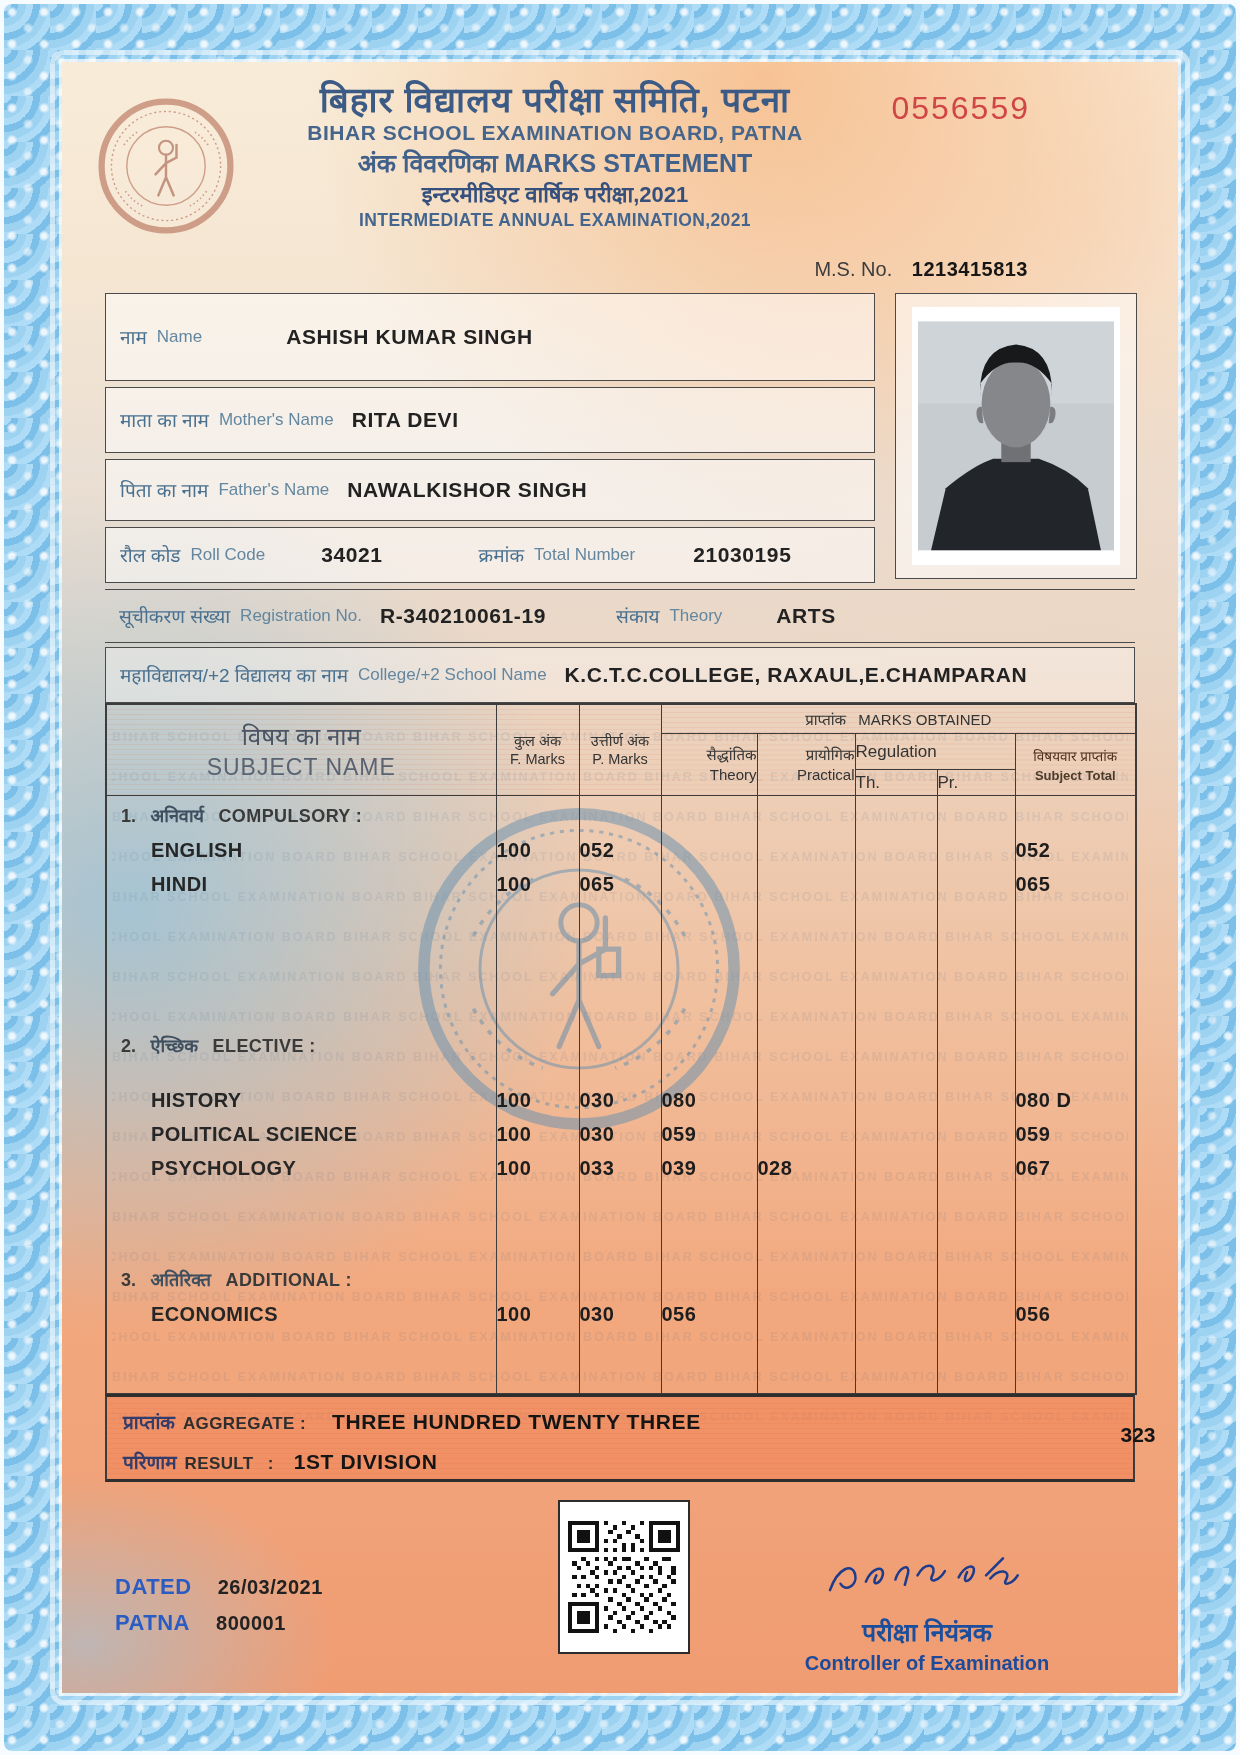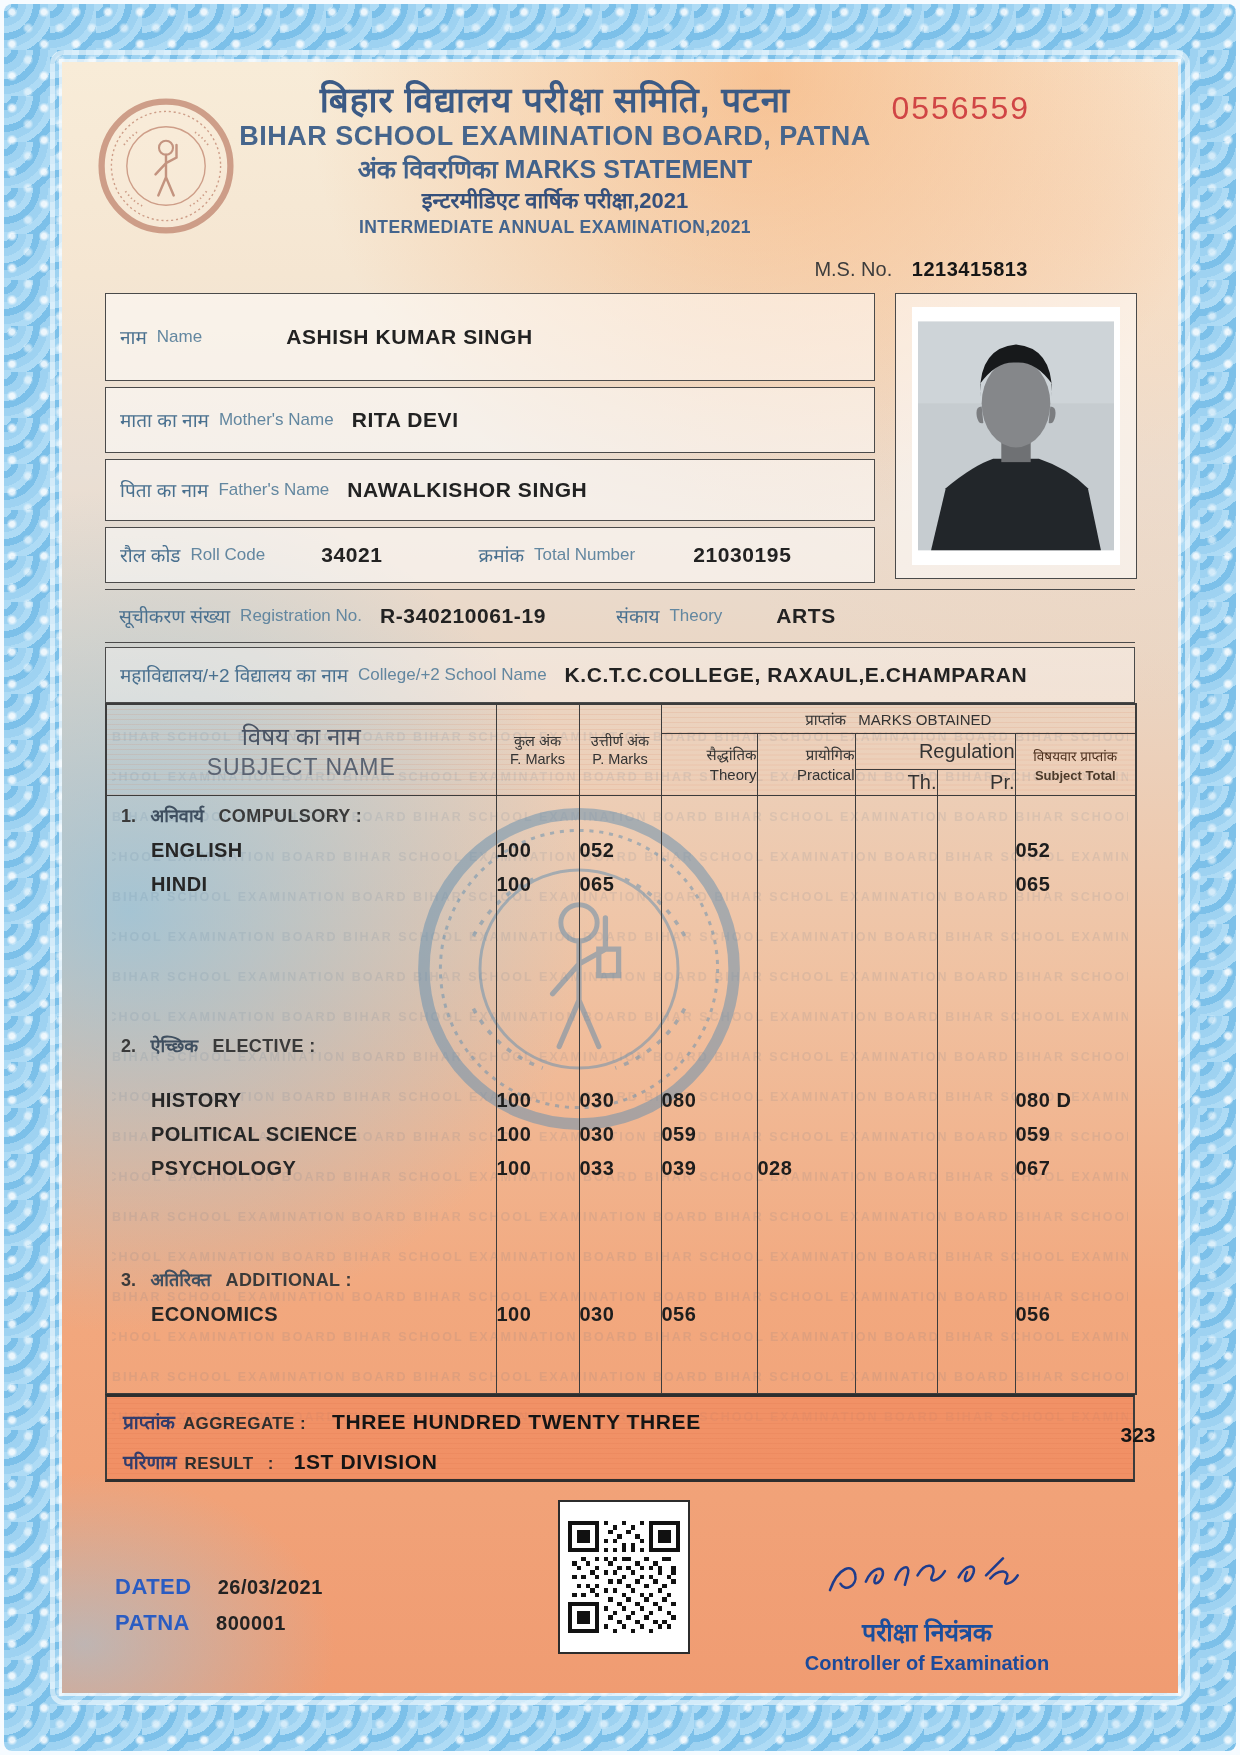--- a/index.html
+++ b/index.html
@@ -19,21 +19,21 @@
     background:
       radial-gradient(circle at 63% 1%, rgba(246,158,88,.5), rgba(246,158,88,0) 26%),
       radial-gradient(circle at 92% 10%, rgba(250,205,170,.4), transparent 28%),
       radial-gradient(ellipse 58% 36% at 6% 52%, rgba(140,195,225,.75), rgba(140,195,225,0) 72%),
       radial-gradient(ellipse 30% 14% at 2% 97%, rgba(150,200,230,.55), rgba(150,200,230,0) 75%),
       linear-gradient(180deg,#f8ecd8 0%,#f5e6d2 13%,#eadfd4 25%,#ead7c6 36%,#f0c2a2 56%,#f2a87e 76%,#f09c72 100%);}
   
   .logo{position:absolute;left:34px;top:34px;width:140px;height:140px;opacity:.62;}
   .titles{position:absolute;top:18px;left:100px;right:230px;text-align:center;line-height:1.12;}
   .t-hi{font-size:35px;font-weight:bold;color:#3b5a85;letter-spacing:1px;}
-  .t-en{font-size:27px;font-weight:bold;color:#46658c;letter-spacing:.5px;margin-top:2px;}
+  .t-en{font-size:21px;font-weight:bold;color:#46658c;letter-spacing:.5px;margin-top:2px;}
   .t-ms{font-size:25px;font-weight:bold;color:#41618a;margin-top:4px;}
   .t-ex{font-size:22px;font-weight:bold;color:#35507c;margin-top:6px;}
   .t-ex2{font-size:17.5px;font-weight:bold;color:#44658e;margin-top:4px;letter-spacing:.4px;}
   .serial{position:absolute;top:28px;right:148px;font-size:32px;color:#d04545;font-weight:500;letter-spacing:2px;}
   .msno{position:absolute;top:196px;right:150px;font-size:20px;color:#3c3c3c;}
   .msno .ms-value{font-weight:bold;color:#161616;margin-left:14px;letter-spacing:.5px;}
   
   .ibox{position:absolute;background:rgba(255,255,255,.5);border:1.5px solid #4a4a4a;display:flex;align-items:center;padding:0 14px;box-sizing:border-box;}
   .lb-hi{font-size:19px;color:#49708f;margin-right:10px;white-space:nowrap;}
   .lb-en{font-size:17px;color:#6387a0;margin-right:18px;white-space:nowrap;}
@@ -52,21 +52,21 @@
   .marks table{border:2px solid #3c3c3c;}
   th{border:1.5px solid #3c3c3c;font-weight:normal;
      background-image:repeating-linear-gradient(0deg, rgba(214,110,70,.12) 0 1px, rgba(255,255,255,0) 1px 5px);}
   td{border-left:1.5px solid #3c3c3c;border-right:1.5px solid #3c3c3c;vertical-align:middle;}
   .h-sub .a{display:block;font-size:24px;color:#4a5464;}
   .h-sub .b{display:block;font-size:23px;color:#5a6372;letter-spacing:1px;margin-top:2px;}
   .h-sm{font-size:14.5px;color:#333;text-align:center;line-height:1.25;}
   .h-sm span{display:block;}
   .h-mo{font-size:15px;color:#333;text-align:center;height:28px;}
   .h-mo span{margin:0 4px;}
-  .h-reg{font-size:20px;color:#333;text-align:right;}
+  .h-reg{font-size:17px;color:#333;text-align:left;}
   .h-st{font-size:13px;text-align:center;color:#5a3820;}
   .h-st .a{display:block;font-size:13.5px;color:#4c2f1d;}
   .h-st .b{display:block;font-weight:bold;color:#4c3a2a;margin-top:3px;}
   .h-thp{font-size:15px;color:#333;text-align:center;}
   .h-thp span{display:block;line-height:1.3;text-align:right;}
   .c-sub{text-align:left;padding-left:14px;}
   .c-num{font-size:20px;font-weight:600;color:#1d1d1d;letter-spacing:.5px;}
   .subj{font-size:20px;font-weight:600;color:#262626;letter-spacing:.4px;padding-left:30px;}
   .secrow .num{font-size:18px;font-weight:bold;color:#3a3a3a;margin-right:10px;}
   .secrow .shi{font-size:18px;font-weight:bold;color:#3f4f60;margin-right:10px;}

